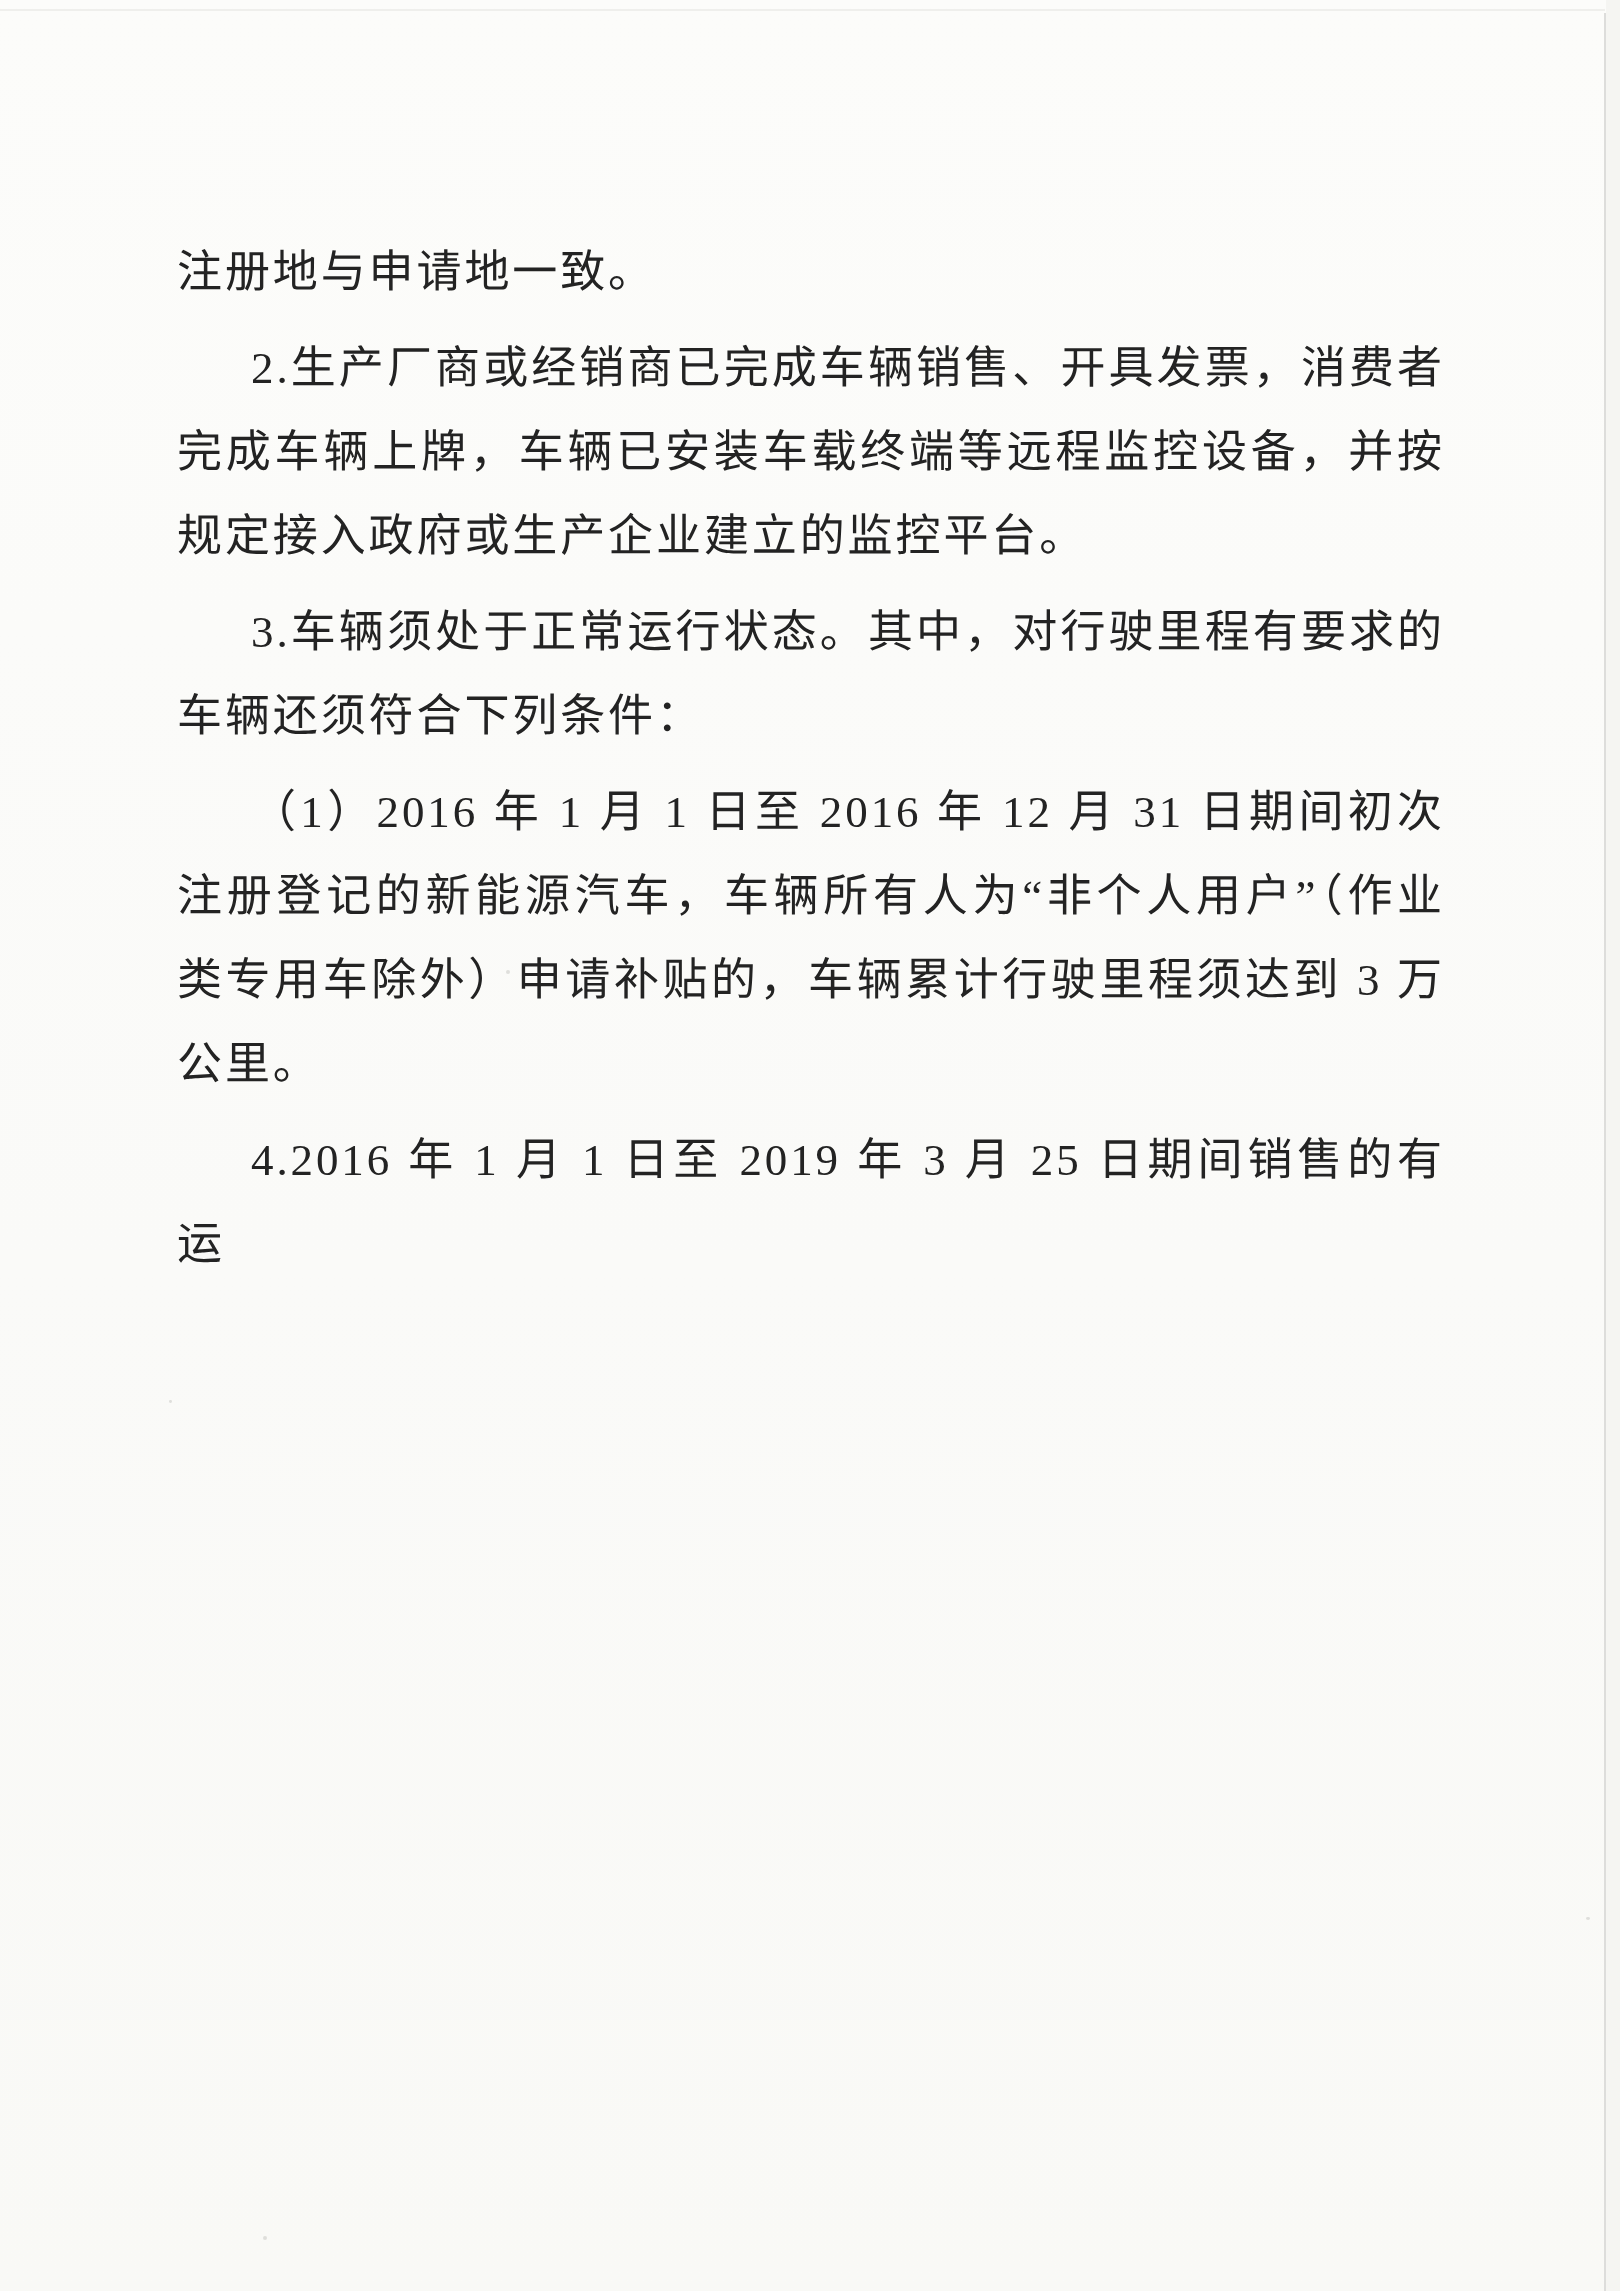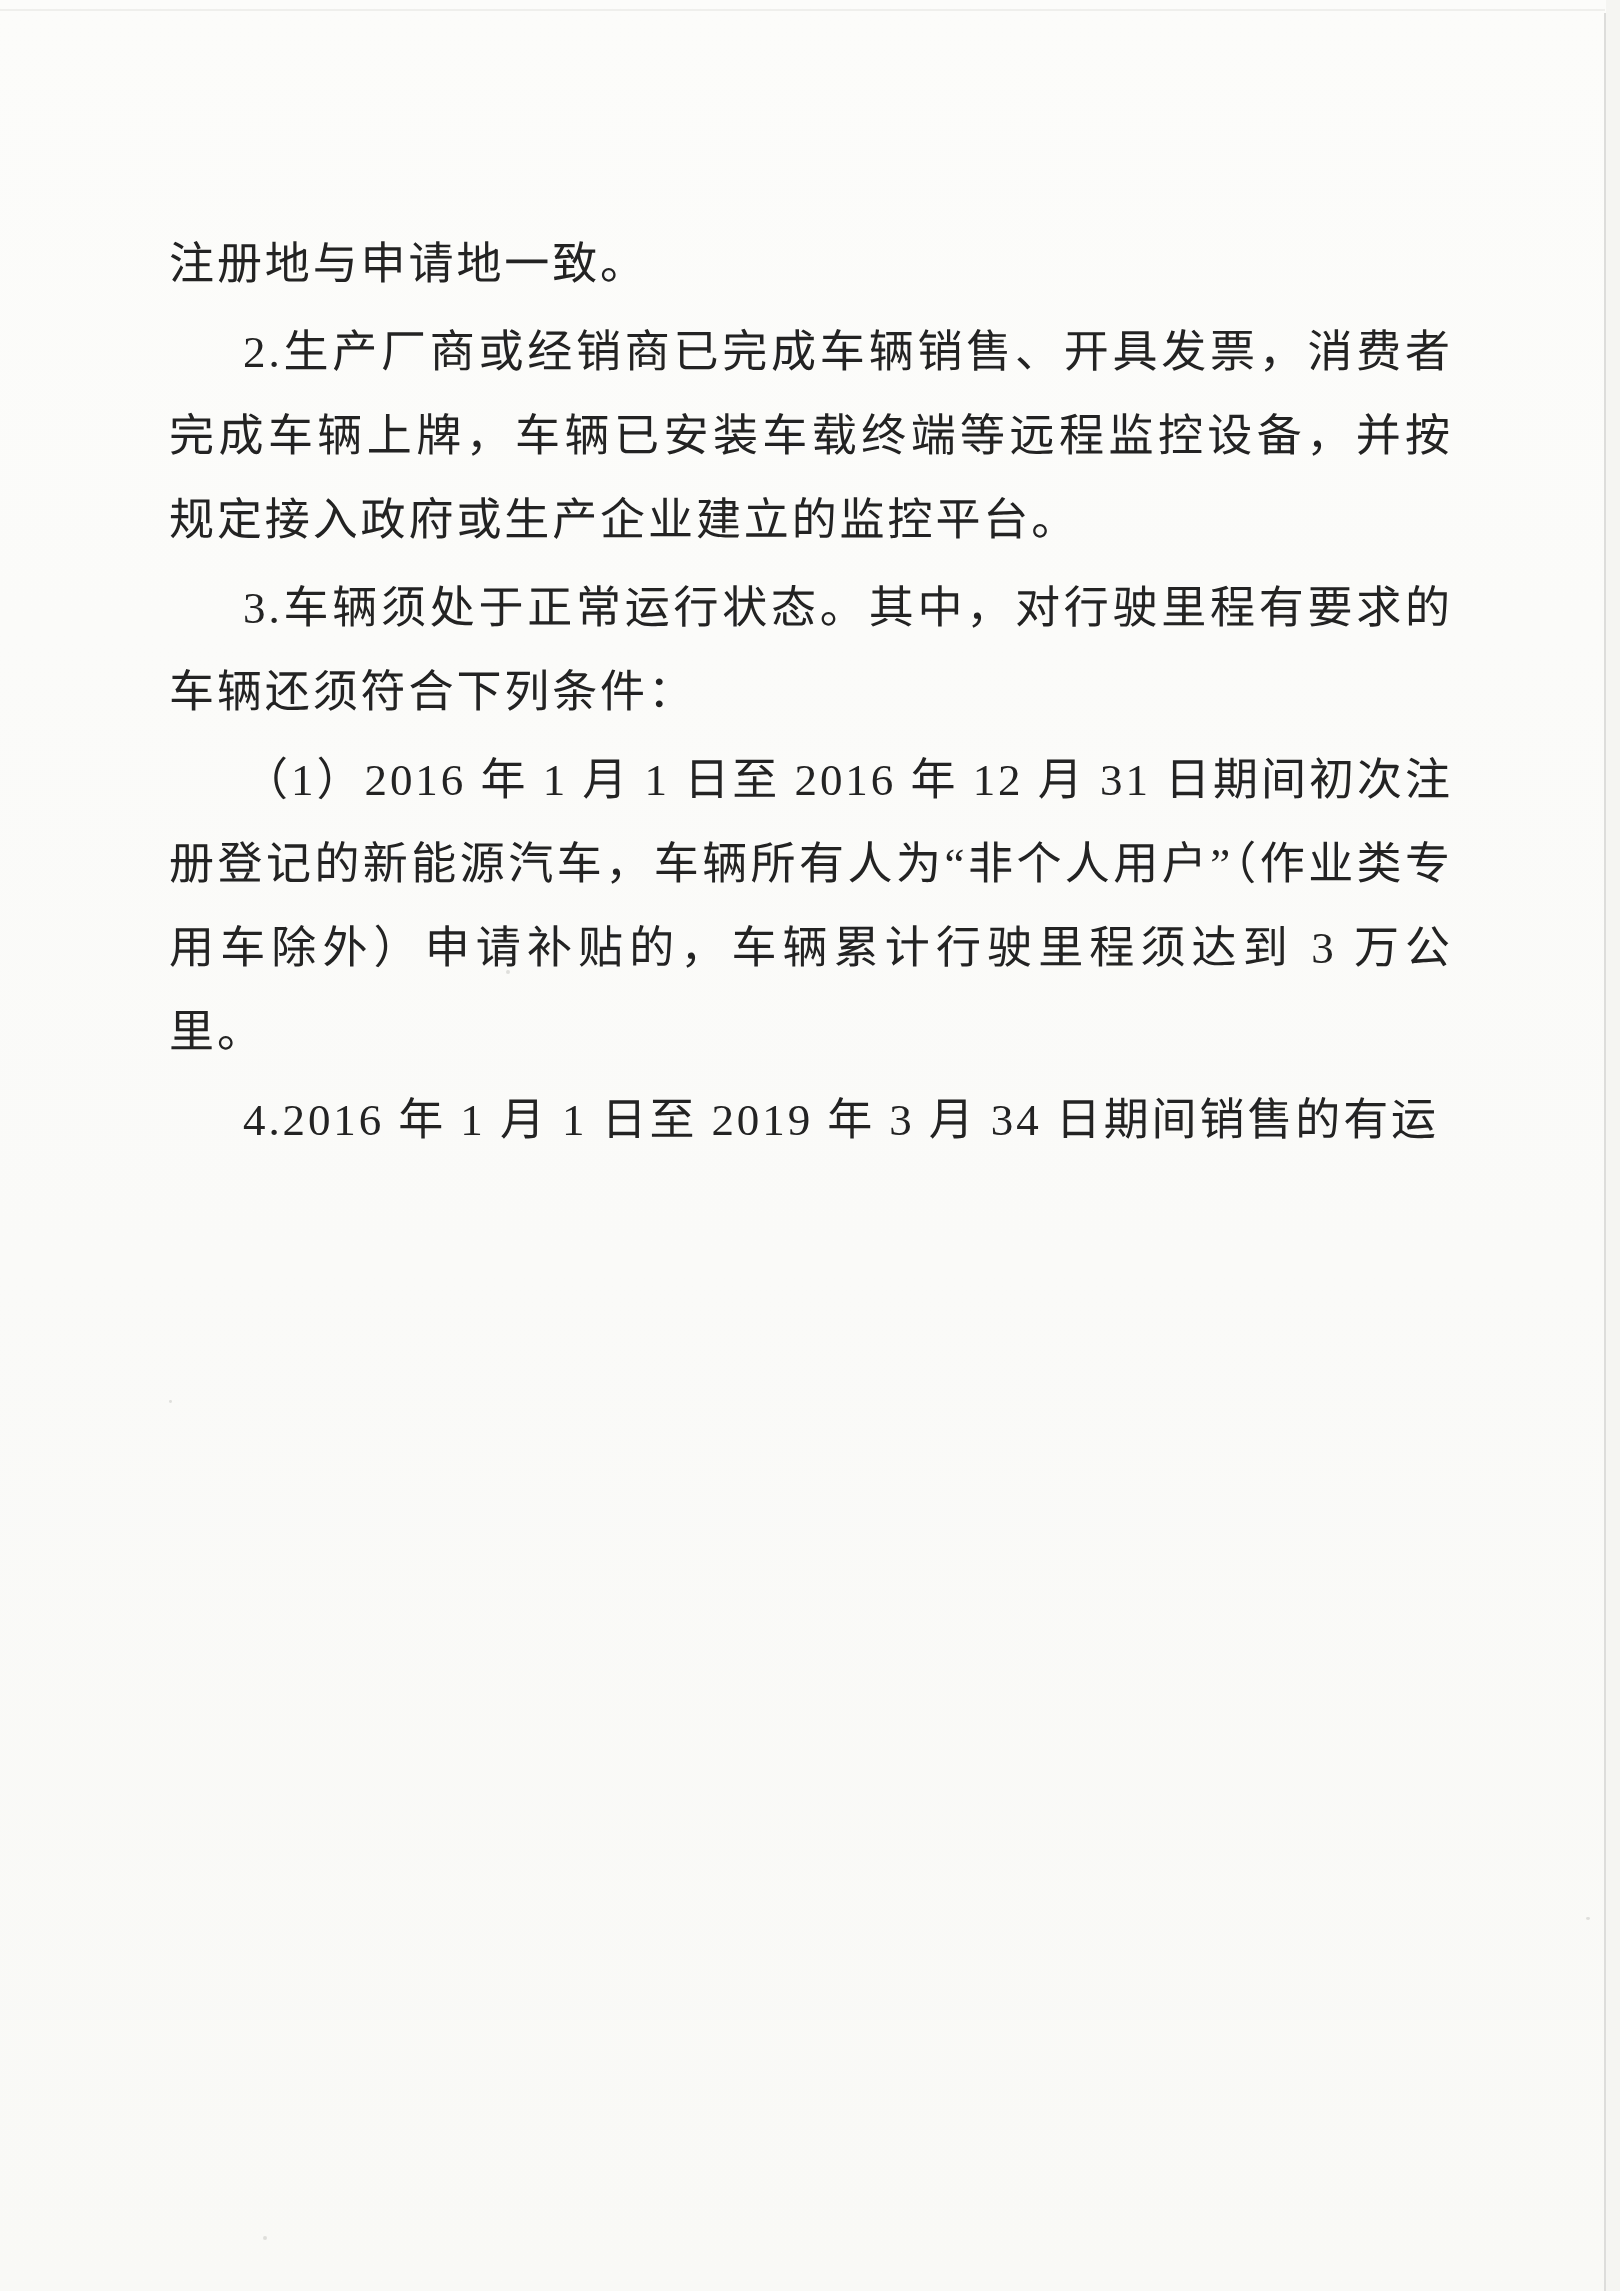--- a/index.html
+++ b/index.html
@@ -53,21 +53,21 @@
     top: 218px;
     width: 1292px;
     color: #232323;
     font-size: 45px;
     line-height: 84px;
     letter-spacing: 2.9px;
     text-align: justify;
     text-justify: inter-ideograph;
   }
   .text-block p {
-    margin: 4px;
+    margin: 12px;
     padding: 0;
     word-break: break-all;
   }
   .text-block p.indent {
     text-indent: 74px;
     font-family: Liberation Serif, serif;
   }
 </style>
 </head>
 <body>
@@ -80,17 +80,17 @@
   <div class="speckle sp1"></div>
   <div class="speckle sp2"></div>
   <div class="speckle sp3"></div>
   <div class="speckle sp4"></div>
 
   <div class="text-block">
     <p>注册地与申请地一致。</p>
     <p class="indent">2.生产厂商或经销商已完成车辆销售、开具发票，消费者完成车辆上牌，车辆已安装车载终端等远程监控设备，并按规定接入政府或生产企业建立的监控平台。</p>
     <p class="indent">3.车辆须处于正常运行状态。其中，对行驶里程有要求的车辆还须符合下列条件：</p>
     <p class="indent">（1）2016 年 1 月 1 日至 2016 年 12 月 31 日期间初次注册登记的新能源汽车，车辆所有人为“非个人用户”（作业类专用车除外）申请补贴的，车辆累计行驶里程须达到 3 万公里。</p>
-    <p class="indent">4.2016 年 1 月 1 日至 2019 年 3 月 34 日期间销售的有运</p>
+    <p class="indent">4.2016 年 1 月 1 日至 2019 年 3 月 25 日期间销售的有运</p>
   </div>
 
 </div>
 
 
 </body></html>

